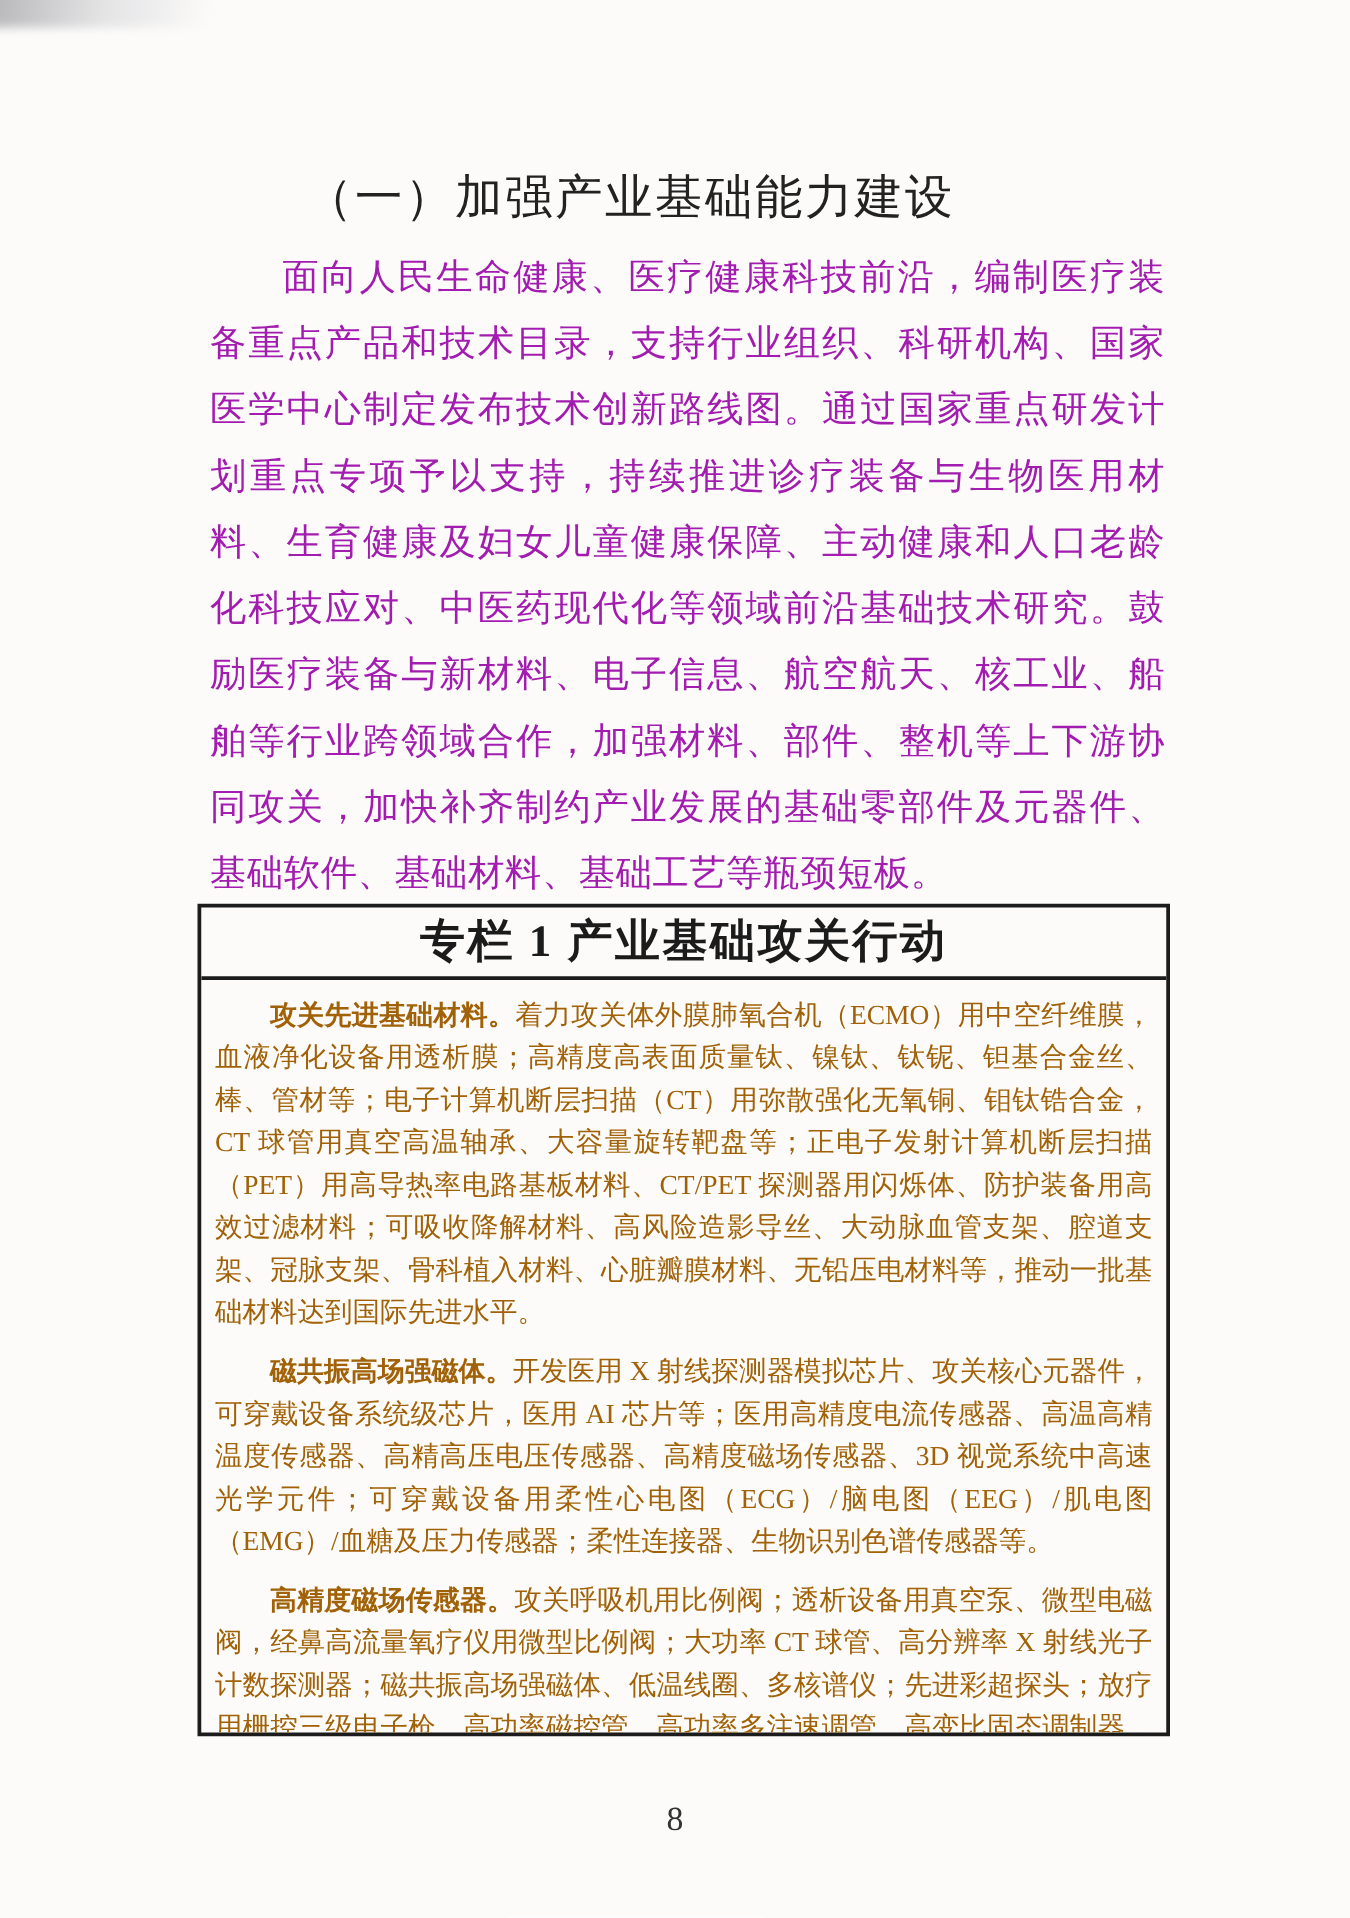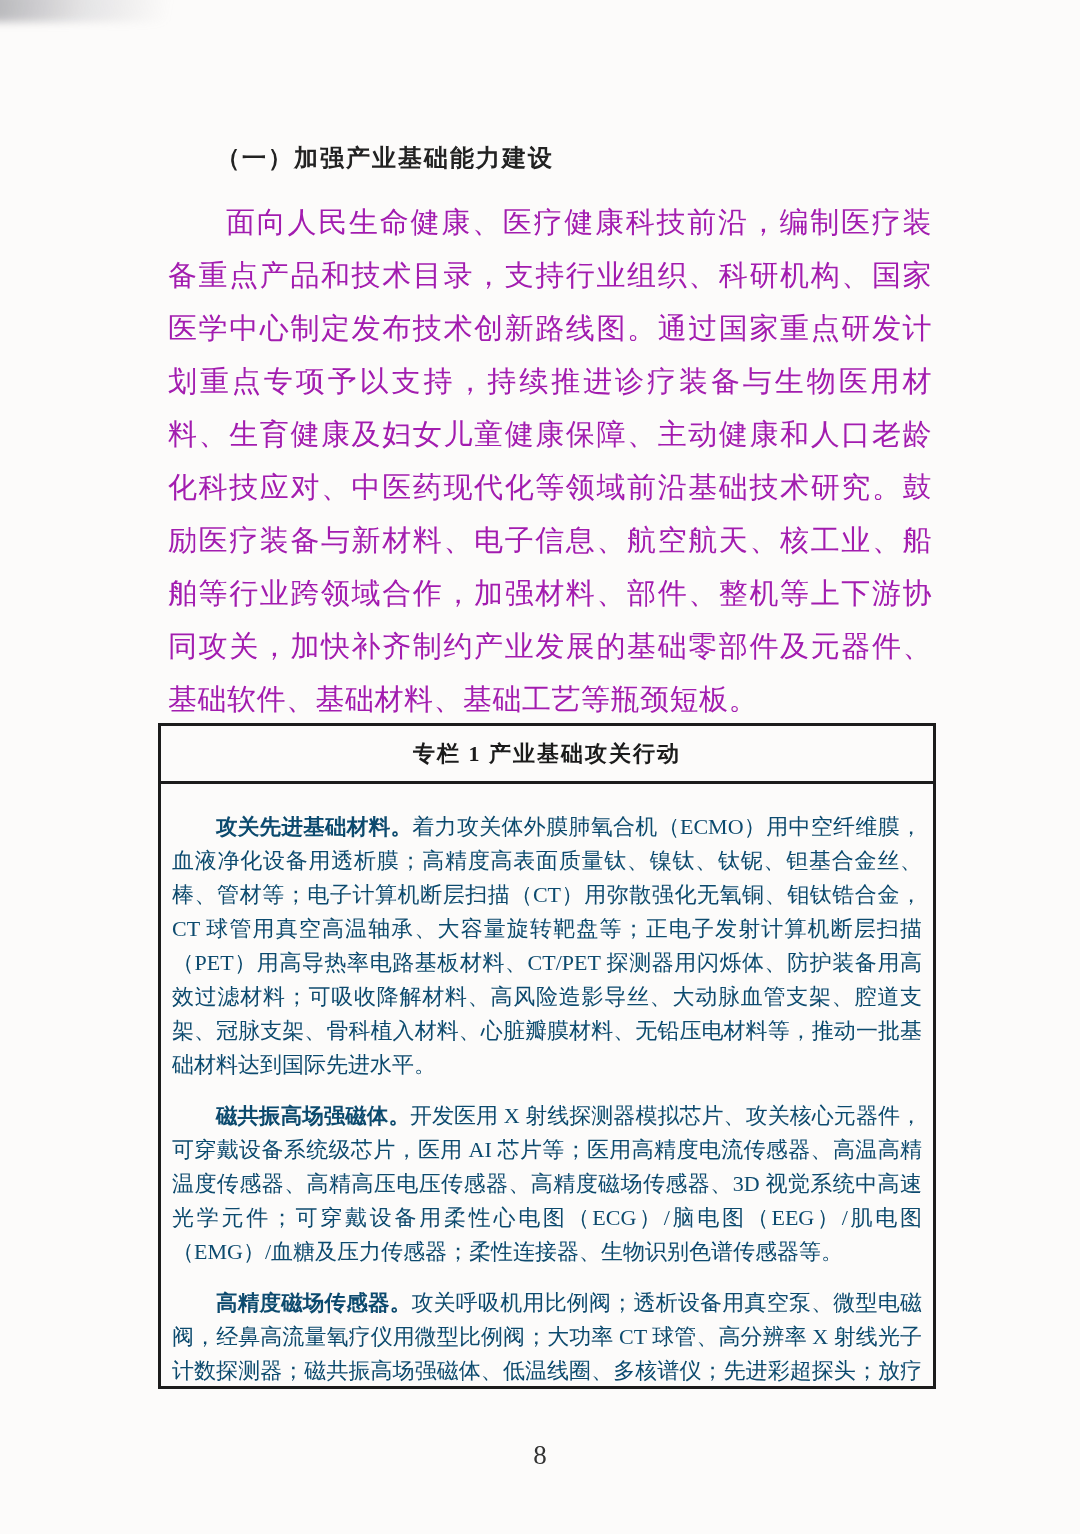--- a/index.html
+++ b/index.html
@@ -21,22 +21,22 @@
     filter: blur(4px);
   }
   .content {
     position: absolute;
     left: 168px;
     top: 136px;
     width: 764px;
   }
   .heading {
     margin: 0 0 16px 0;
-    font-size: 24px;
-    font-weight: bold;
+    font-size: 38px;
+    font-weight: normal;
     letter-spacing: 2px;
     text-indent: 2em;
     line-height: 44px;
     color: #222;
   }
   .body-para {
     margin: 0;
     font-size: 29px;
     line-height: 53px;
     letter-spacing: 0.5px;
@@ -52,36 +52,36 @@
     height: 666px;
     border: 3px solid #1c1c1c;
     box-sizing: border-box;
     background: #fcfbfa;
     overflow: hidden;
   }
   .box-title {
     height: 55px;
     line-height: 55px;
     text-align: center;
-    font-size: 22px;
+    font-size: 36px;
     font-weight: bold;
     letter-spacing: 2px;
     border-bottom: 3px solid #1c1c1c;
     color: #1b1b1b;
   }
   .box-body {
     padding: 9px 11px 0 11px;
   }
   .box-para {
-    margin: 17px 0 13px 0;
+    margin: 2px 0 13px 0;
     font-size: 22px;
     line-height: 34px;
     text-align: justify;
     text-indent: 2em;
-    color: #0c4a6e;
+    color: #a16207;
   }
   .box-para .lead {
     font-weight: bold;
     font-family: "Liberation Sans", "DejaVu Sans", sans-serif;
     font-size: 21.5px;
   }
   .page-number {
     position: absolute;
     top: 1440px;
     left: 0;

